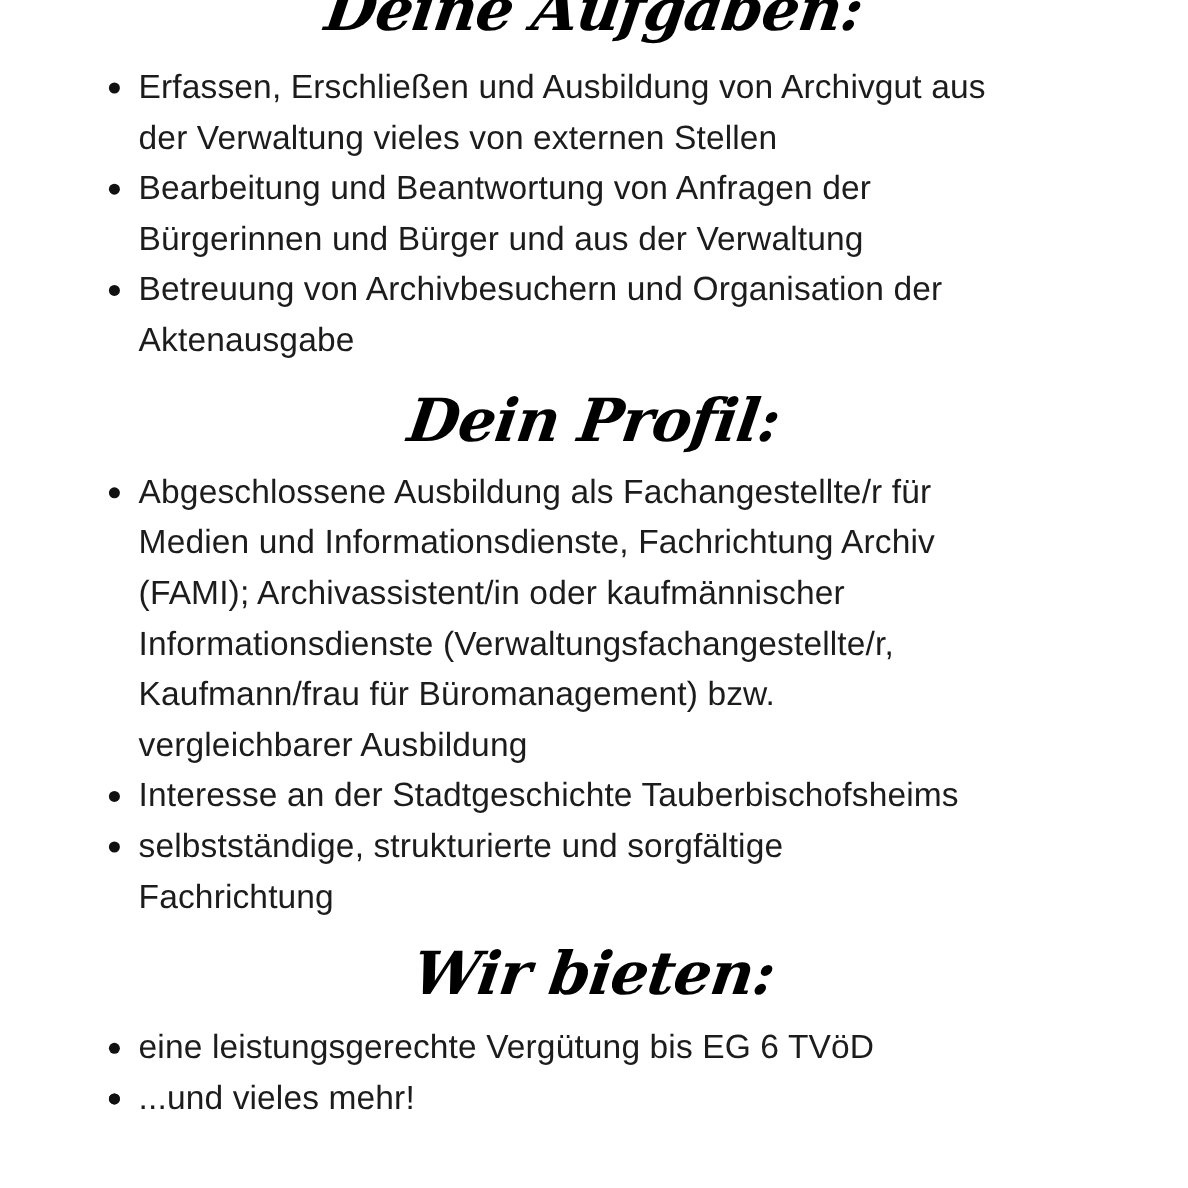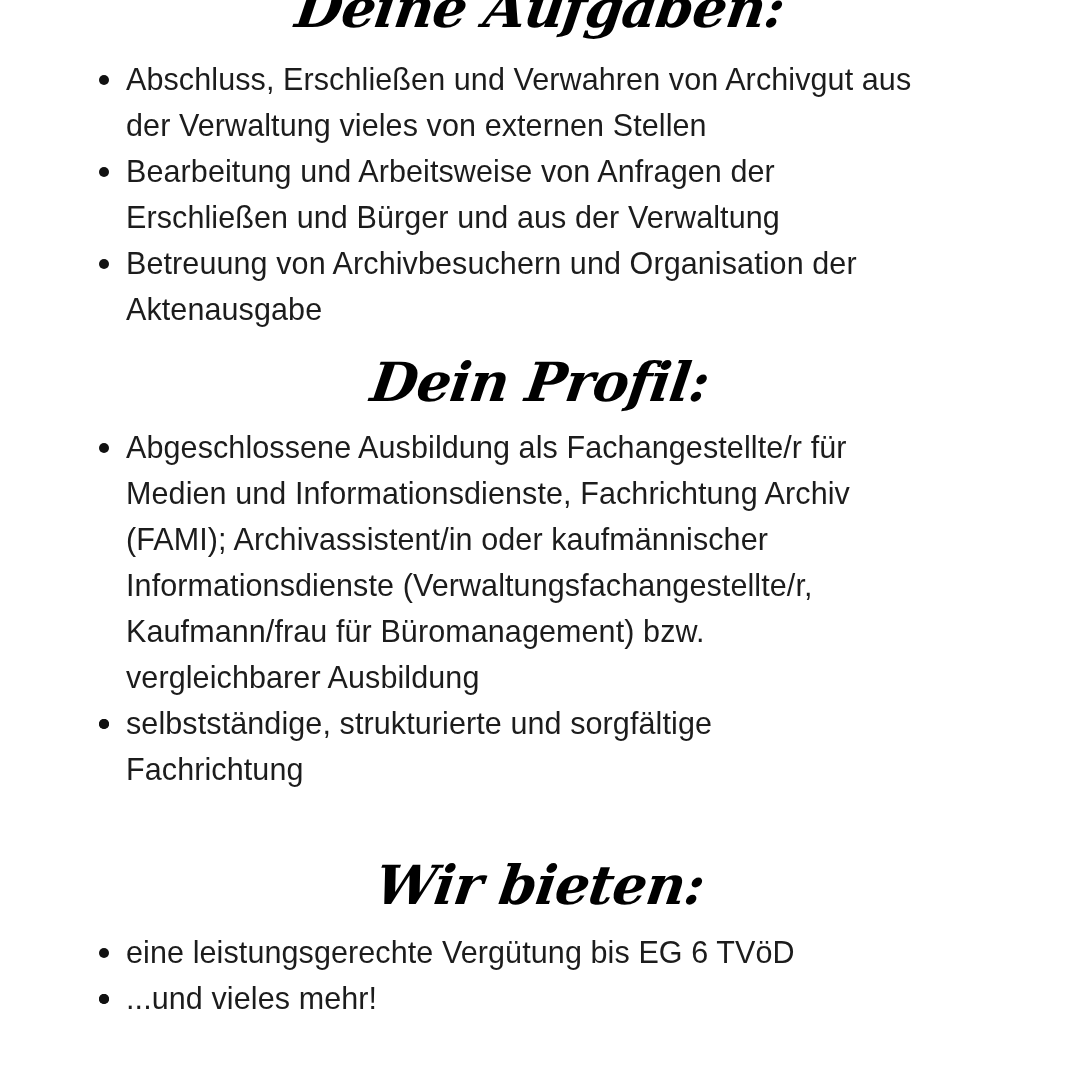--- a/index.html
+++ b/index.html
@@ -76,27 +76,27 @@
   </style>
 </head>
 <body>
 
 <div class="page">
 
   <h2 class="heading h-aufgaben">Deine Aufgaben:</h2>
   <ul class="list list-aufgaben">
     <li>
       <span class="bullet"></span>
-      <span class="line">Abschluss, Erschließen und Verwahren von Archivgut aus</span>
+      <span class="line">Erfassen, Erschließen und Ausbildung von Archivgut aus</span>
       <span class="line">der Verwaltung vieles von externen Stellen</span>
     </li>
     <li>
       <span class="bullet"></span>
-      <span class="line">Bearbeitung und Arbeitsweise von Anfragen der</span>
-      <span class="line">Erschließen und Bürger und aus der Verwaltung</span>
+      <span class="line">Bearbeitung und Beantwortung von Anfragen der</span>
+      <span class="line">Bürgerinnen und Bürger und aus der Verwaltung</span>
     </li>
     <li>
       <span class="bullet"></span>
       <span class="line">Betreuung von Archivbesuchern und Organisation der</span>
       <span class="line">Aktenausgabe</span>
     </li>
   </ul>
 
   <h2 class="heading h-profil">Dein Profil:</h2>
   <ul class="list list-profil">
@@ -104,20 +104,21 @@
       <span class="bullet"></span>
       <span class="line">Abgeschlossene Ausbildung als Fachangestellte/r für</span>
       <span class="line">Medien und Informationsdienste, Fachrichtung Archiv</span>
       <span class="line">(FAMI); Archivassistent/in oder kaufmännischer</span>
       <span class="line">Informationsdienste (Verwaltungsfachangestellte/r,</span>
       <span class="line">Kaufmann/frau für Büromanagement) bzw.</span>
       <span class="line">vergleichbarer Ausbildung</span>
     </li>
     <li>
       <span class="bullet"></span>
+      <span class="line">Interesse an der Stadtgeschichte Tauberbischofsheims</span>
     </li>
     <li>
       <span class="bullet"></span>
       <span class="line">selbstständige, strukturierte und sorgfältige</span>
       <span class="line">Fachrichtung</span>
     </li>
   </ul>
 
   <h2 class="heading h-bieten">Wir bieten:</h2>
   <ul class="list list-bieten">

